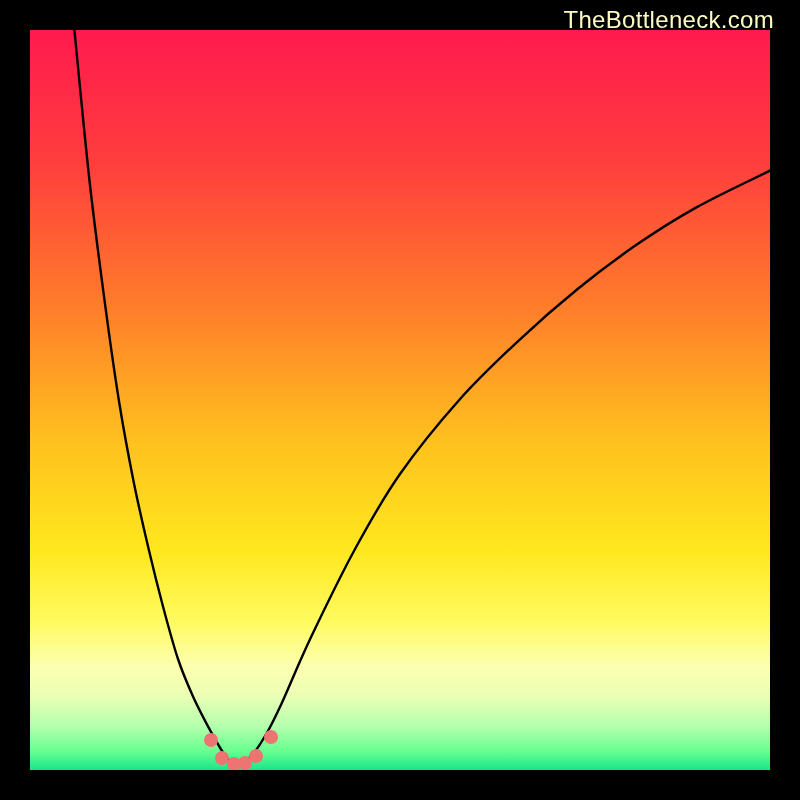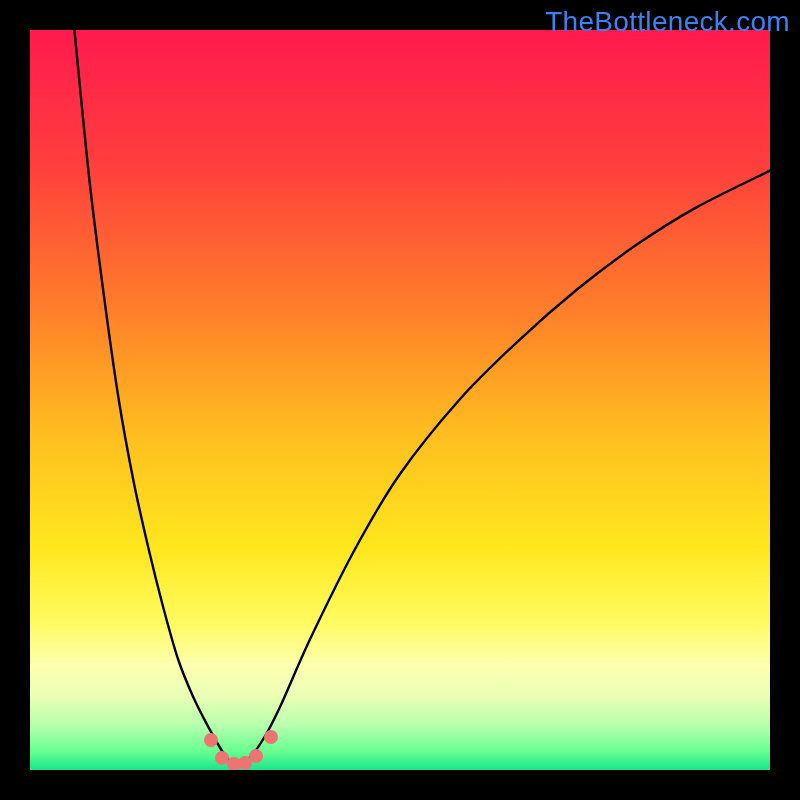--- a/index.html
+++ b/index.html
@@ -13,23 +13,23 @@
   }
   .frame {
     position: relative;
     width: 800px;
     height: 800px;
     background: #000;
   }
   .watermark {
     position: absolute;
     top: 6px;
-    right: 10px;
-    color: #3b82f6;
-    font-size: 28px;
+    right: 26px;
+    color: #fef9c3;
+    font-size: 24px;
     font-weight: 500;
     letter-spacing: 0.3px;
     z-index: 5;
   }
   .plot-area {
     position: absolute;
     left: 30px;
     top: 30px;
     width: 740px;
     height: 740px;

